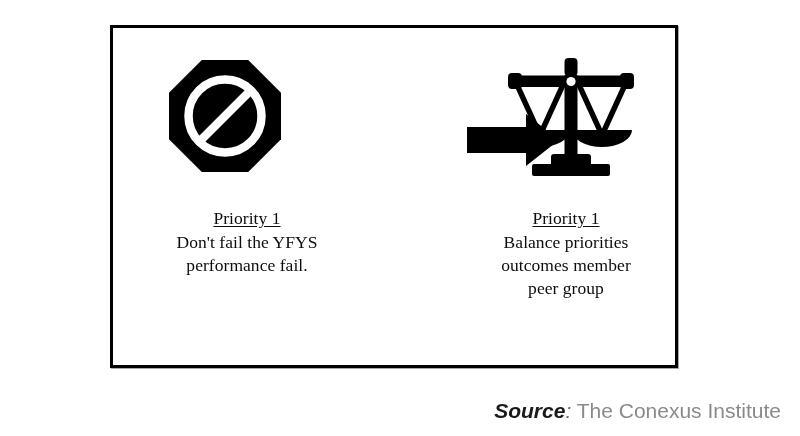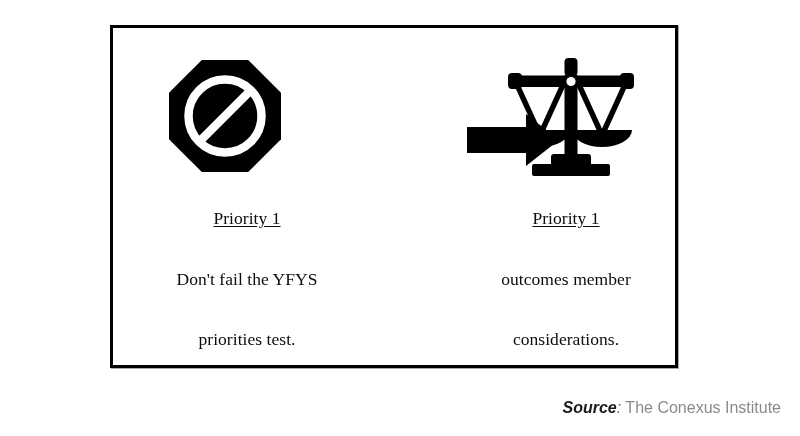--- a/index.html
+++ b/index.html
@@ -98,31 +98,31 @@
   }
   .caption-left  { top: 179px; }
   .caption-right { top: 179px; }
 
   .caption .heading {
     display: inline-block;
     text-decoration: underline;
     text-underline-offset: 2px;
     margin-bottom: 1px;
   }
-  .caption .body-line { display: block; white-space: pre; margin-top: 37px; }
+  .caption .body-line { display: block; white-space: pre; }
 
   
   .source-line {
     position: absolute;
     left: 0;
     top: 399px;
     width: 781px;
     text-align: right;
     font-family: "Liberation Sans", "DejaVu Sans", sans-serif;
-    font-size: 16px;
+    font-size: 21px;
     color: #7d7d7d;
     white-space: nowrap;
   }
   .source-label {
     font-weight: bold;
     font-style: italic;
     color: #1a1a1a;
   }
   .source-colon { color: #6b6b6b; font-style: italic; }
   .source-value { color: #8a8a8a; }
@@ -145,21 +145,21 @@
             <circle cx="56" cy="56" r="36.5" fill="none" stroke="#ffffff" stroke-width="8.5"></circle>
 
             <line x1="30.5" y1="81.5" x2="81.5" y2="30.5" stroke="#ffffff" stroke-width="8.5" stroke-linecap="butt"></line>
           </svg>
         </div>
       </div>
 
       <div class="caption caption-left">
         <span class="heading">Priority 1</span>
         <span class="body-line">Don't fail the YFYS</span>
-        <span class="body-line">priorities test.</span>
+        <span class="body-line">performance fail.</span>
       </div>
     </div>
 
     <div class="arrow-wrap">
       <svg viewBox="0 0 92 52" xmlns="http://www.w3.org/2000/svg" aria-hidden="true">
         <polygon points="0,13 59,13 59,0 92,26 59,52 59,39 0,39" fill="#000000"></polygon>
       </svg>
     </div>
 
     <div class="col col-right">
@@ -193,22 +193,23 @@
               <rect x="46" y="96" width="40" height="12" rx="3"></rect>
 
               <rect x="27" y="106" width="78" height="12" rx="2"></rect>
             </g>
           </svg>
         </div>
       </div>
 
       <div class="caption caption-right">
         <span class="heading">Priority 1</span>
+        <span class="body-line">Balance priorities</span>
         <span class="body-line">outcomes member</span>
-        <span class="body-line">considerations.</span>
+        <span class="body-line">peer group</span>
       </div>
     </div>
 
   </div>
 
   <div class="source-line"><span class="source-label">Source</span><span class="source-colon">:</span><span class="source-value"> </span><span class="source-value">The Conexus Institute</span></div>
 
 </div>
 
 </body></html>

